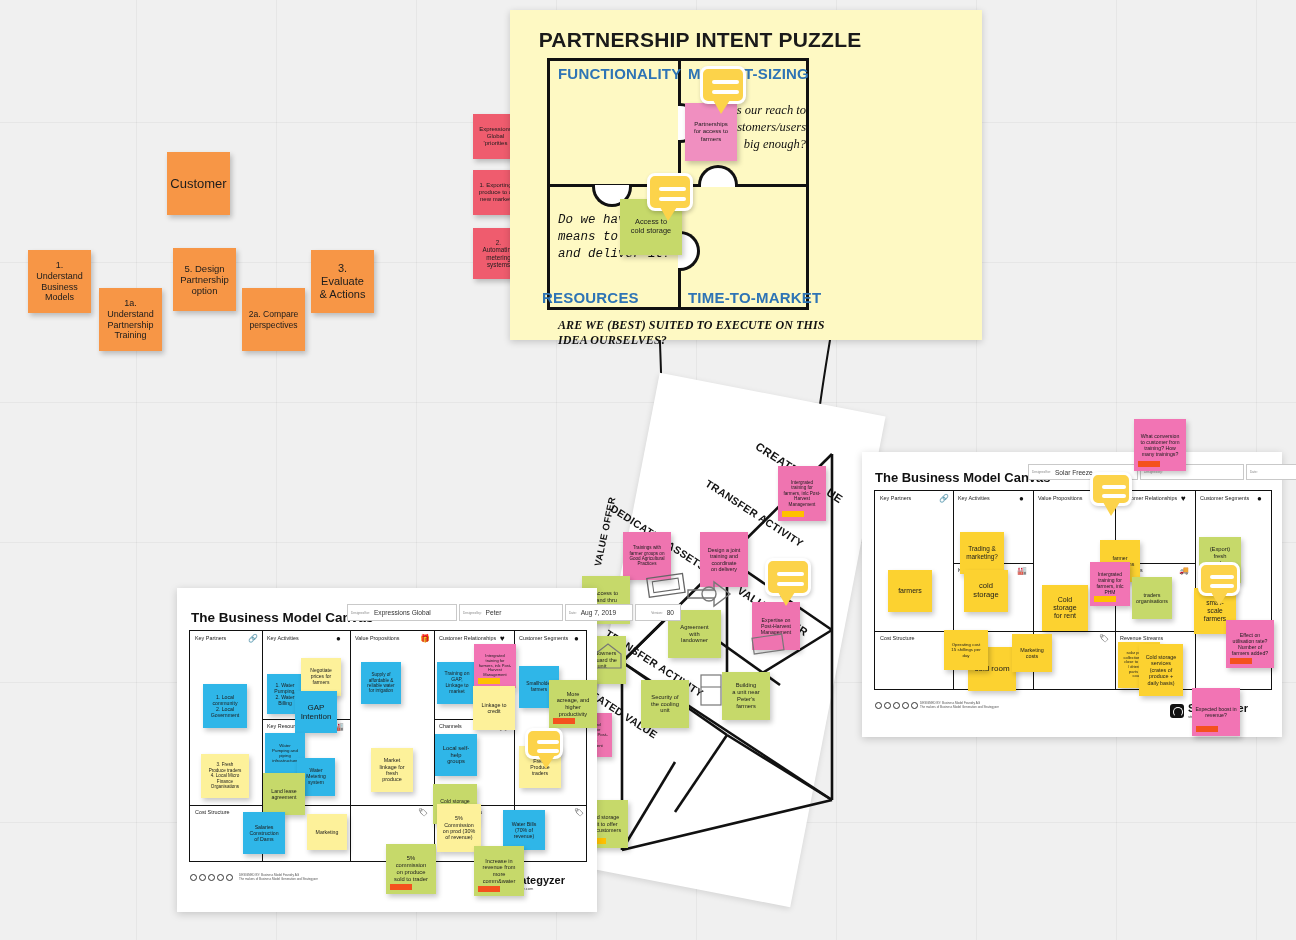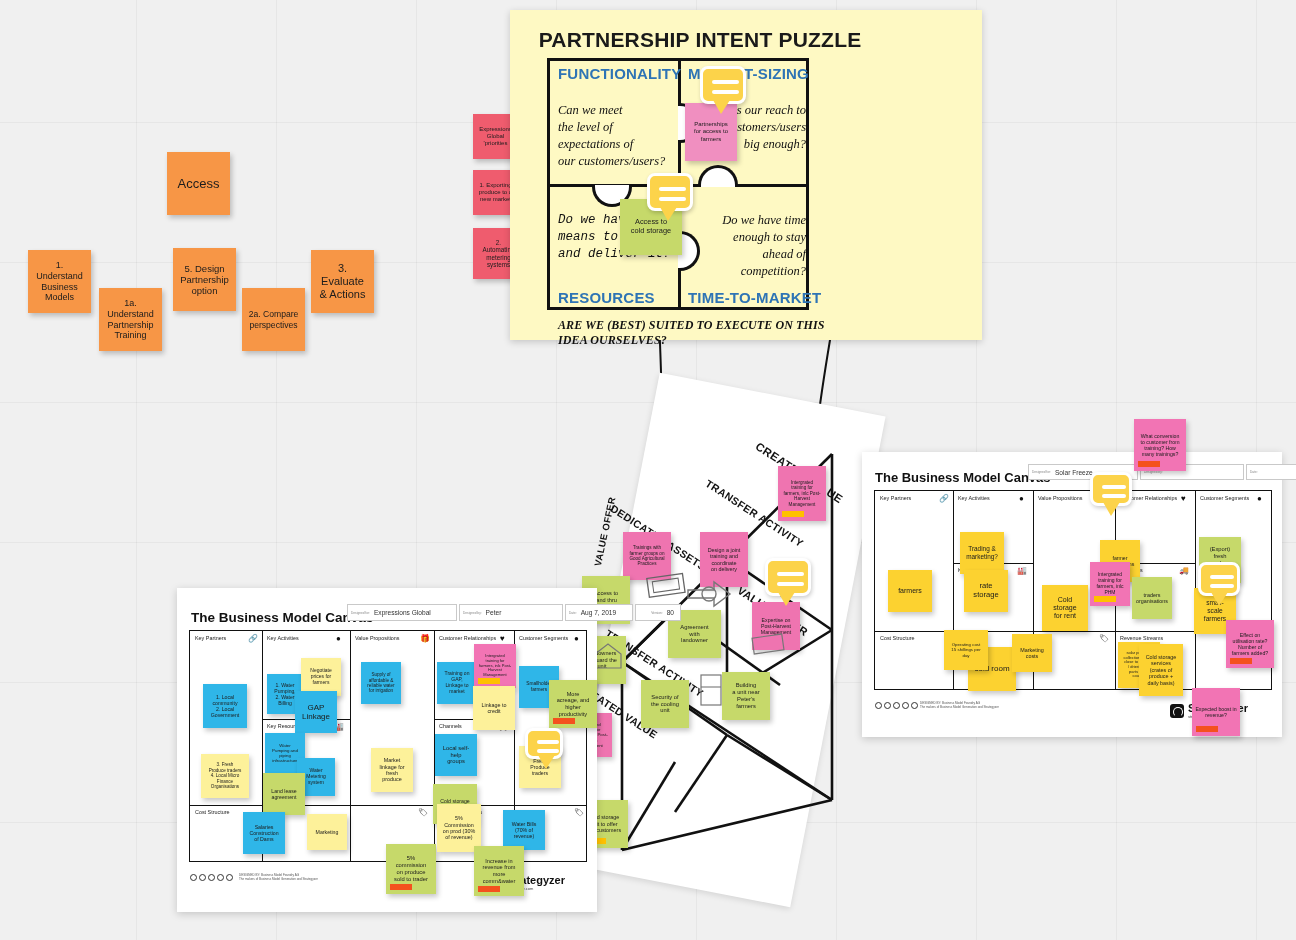--- a/index.html
+++ b/index.html
@@ -151,21 +151,21 @@
 <svg id="links" width="1296" height="940">
   <path d="M655,240 C660,330 665,430 660,530 C652,640 576,700 580,800 C582,830 590,815 600,820" fill="none" stroke="#111" stroke-width="2"></path>
   <path d="M793,140 C836,175 843,260 830,340 C815,430 812,470 812,490" fill="none" stroke="#111" stroke-width="2"></path>
   <polygon points="812,496 806,482 818,482" fill="#111"></polygon>
   <path d="M584,813 L616,822" fill="none" stroke="#111" stroke-width="2"></path>
   <polygon points="622,823 608,829 609,816" fill="#111"></polygon>
   <circle cx="583" cy="814" r="4" fill="#111"></circle>
   <path d="M1238,560 C1256,585 1258,640 1240,665 C1228,682 1205,690 1196,700" fill="none" stroke="#111" stroke-width="1.6"></path>
 </svg>
 
-<div class="note n-orange" style="left:167px;top:152px;width:63px;height:63px;font-size:13px;">Access</div>
+<div class="note n-orange" style="left:167px;top:152px;width:63px;height:63px;font-size:13px;">Customer</div>
 <div class="note n-orange" style="left:28px;top:250px;width:63px;height:63px;font-size:9px;">1.
 Understand
 Business
 Models</div>
 <div class="note n-orange" style="left:99px;top:288px;width:63px;height:63px;font-size:9px;">1a.
 Understand
 Partnership
 Training</div>
 <div class="note n-orange" style="left:173px;top:248px;width:63px;height:63px;font-size:9.5px;">5. Design
 Partnership
@@ -201,40 +201,32 @@
     <div class="vline"></div>
     <div class="hline"></div>
 
     <div class="knob knob-r" style="left:128px;top:42px;"></div>
     <div class="knob knob-b" style="left:42px;top:124px;"></div>
     <div class="knob knob-t" style="left:148px;top:104px;"></div>
     <div class="knob knob-r" style="left:128px;top:170px;"></div>
   </div>
 
   <div class="q-head" style="left:48px;top:55px;">FUNCTIONALITY</div>
-  <div class="q-txt" style="left:48px;top:92px;width:122px;">Can we meet
-the level of
-expectations of
-our customers/users?</div>
 
   <div class="q-head" style="left:178px;top:55px;">MARKET-SIZING</div>
   <div class="q-txt" style="left:178px;top:92px;width:118px;text-align:right;">Is our reach to
 customers/users
 big enough?</div>
 
-  <div class="q-head" style="left:48px;top:279px;">RESOURCES</div>
+  <div class="q-head" style="left:32px;top:279px;">RESOURCES</div>
   <div class="q-txt" style="left:48px;top:202px;width:122px;font-family:Liberation Mono, monospace;">Do we have
 means to create
 and deliver it?</div>
 
   <div class="q-head" style="left:178px;top:279px;text-align:right;">TIME-TO-MARKET</div>
-  <div class="q-txt" style="left:178px;top:202px;width:118px;text-align:right;">Do we have time
-enough to stay
-ahead of
-competition?</div>
 
   <div id="puzzle-foot">ARE WE (BEST) SUITED TO EXECUTE ON THIS IDEA OURSELVES?</div>
 
   <div class="note n-rose" style="left:175px;top:93px;width:52px;height:58px;font-size:6px;">Partnerships
 for access to
 farmers</div>
   <div class="note n-green" style="left:110px;top:189px;width:62px;height:56px;font-size:7.4px;">Access to
 cold storage</div>
 
   <div class="bubble" style="left:190px;top:56px;">
@@ -422,21 +414,21 @@
 Finance
 Organisations</div>
   <div class="note n-blue" style="left:90px;top:86px;width:36px;height:40px;font-size:5.1px;">1. Water
 Pumping,
 2. Water
 Billing</div>
   <div class="note n-yellow" style="left:124px;top:70px;width:40px;height:38px;font-size:5px;">Negotiate
 prices for
 farmers</div>
   <div class="note n-blue" style="left:118px;top:103px;width:42px;height:42px;font-size:8px;">GAP
-Linkage</div>
+Intention</div>
   <div class="note n-blue" style="left:88px;top:145px;width:40px;height:40px;font-size:4.4px;">Water
 Pumping and
 piping
 infrastructure</div>
   <div class="note n-blue" style="left:120px;top:170px;width:38px;height:38px;font-size:5px;">Water
 Metering
 system</div>
   <div class="note n-green" style="left:86px;top:185px;width:42px;height:42px;font-size:5.2px;">Land lease
 agreement</div>
   <div class="note n-blue" style="left:184px;top:74px;width:40px;height:42px;font-size:4.6px;">Supply of
@@ -558,21 +550,21 @@
     <span class="mark"></span>
     <span>
       <span class="nm" style="display:block;">Strategyzer</span>
       <span class="url" style="display:block;">strategyzer.com</span>
     </span>
   </div>
 
   <div class="note n-gold" style="left:26px;top:118px;width:44px;height:42px;font-size:7px;">farmers</div>
   <div class="note n-gold" style="left:98px;top:80px;width:44px;height:42px;font-size:6.4px;">Trading &amp;
 marketing?</div>
-  <div class="note n-gold" style="left:102px;top:118px;width:44px;height:42px;font-size:7.6px;">rate
+  <div class="note n-gold" style="left:102px;top:118px;width:44px;height:42px;font-size:7.6px;">cold
 storage</div>
   <div class="note n-gold" style="left:106px;top:195px;width:48px;height:44px;font-size:8px;">cold room</div>
   <div class="note n-gold" style="left:180px;top:133px;width:46px;height:46px;font-size:7px;">Cold
 storage
 for rent</div>
   <div class="note n-gold" style="left:238px;top:88px;width:40px;height:42px;font-size:5.2px;">farmer
 associations</div>
   <div class="note n-hotpink" style="left:228px;top:110px;width:40px;height:44px;font-size:5px;">Intergrated
 training for
 farmers, inlc

